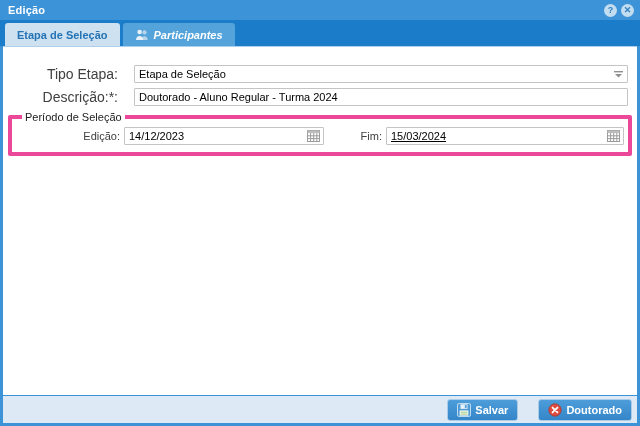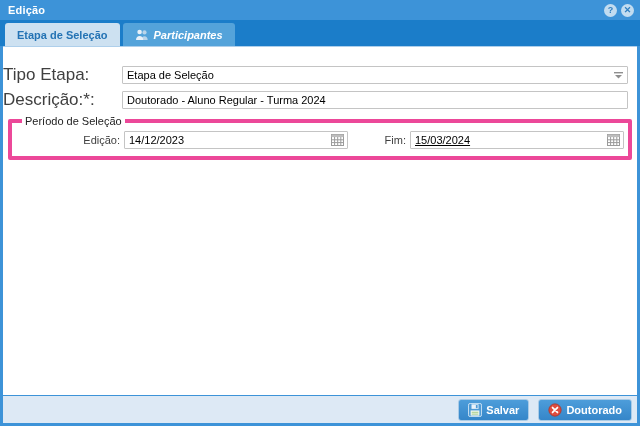--- a/index.html
+++ b/index.html
@@ -67,22 +67,23 @@
     height:349px;
     border-top:1px solid #aecfeb;
     padding-top:18px;
   }
 
   .frow{
     display:flex;align-items:center;
     margin:0 9px 5px 0;
   }
   .flabel{
-    width:115px;margin-right:4px;
-    font-size:17px;color:#404040;
+    width:115px;margin-right:16px;
+    text-align:right;
+    font-size:14px;color:#404040;
     white-space:nowrap;
   }
   .fwrap{flex:1;position:relative;display:flex;}
   .tfield{
     flex:1;height:18px;
     border:1px solid #c4c4c4;border-radius:1px;
     font-family:"Liberation Sans", sans-serif;
     font-size:11px;color:#000;
     padding:1px 18px 1px 4px;
     outline:none;background:#fff;
@@ -112,30 +113,30 @@
     font-size:11px;color:#222;
     padding:0 3px;margin-left:6px;
   }
   .drow{display:flex;align-items:center;}
   .dlabel{
     width:104px;margin-right:4px;text-align:right;
     font-size:11px;color:#404040;white-space:nowrap;
   }
   .dlabel.fim{width:34px;margin-left:24px;}
   .dwrap{position:relative;display:flex;}
-  .dwrap.start{width:224px;}
+  .dwrap.start{width:200px;}
   .dwrap.end{flex:1;text-decoration:underline;}
 
   
   .footer{
     height:28px;
     background:#dde9f5;
     border-top:1px solid #3d93d8;
     display:flex;align-items:center;justify-content:flex-end;
-    gap:9px;padding-right:5px;
+    gap:20px;padding-right:5px;
   }
   .btn{
     display:inline-flex;align-items:center;gap:4px;
     height:22px;padding:0 9px;
     background:linear-gradient(#4d9dda,#3586c9);
     border:1px solid #a9cbe7;border-radius:3px;
     color:#fff;font-size:11px;font-weight:bold;
     font-family:"Liberation Sans", sans-serif;
     cursor:pointer;
   }

